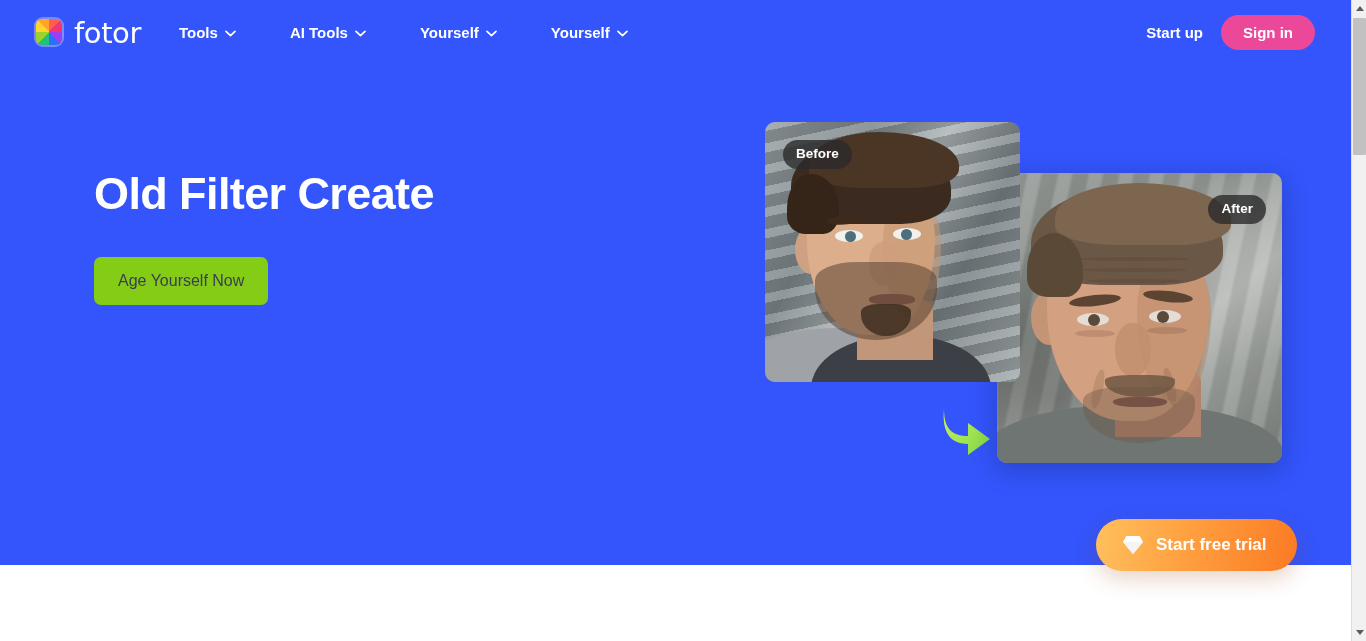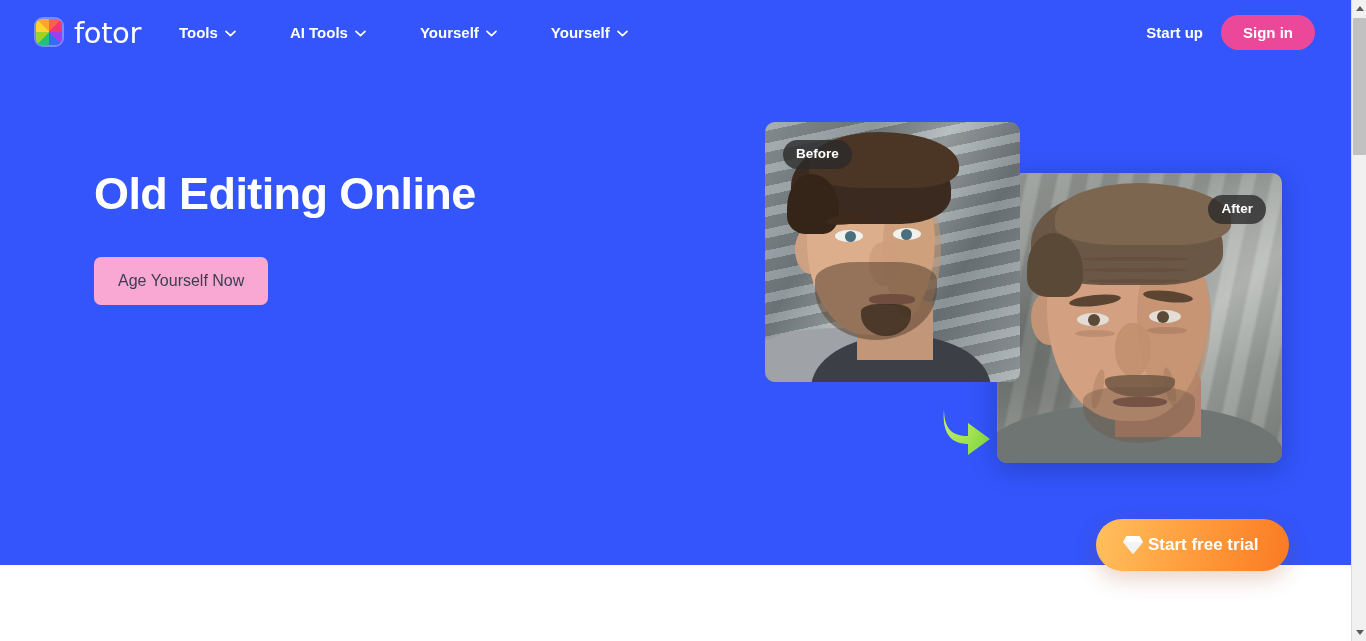--- a/index.html
+++ b/index.html
@@ -100,21 +100,21 @@
     color: #ffffff; font-size: 45px; font-weight: 700;
     letter-spacing: -0.6px; line-height: 1.15;
   }
   .hero-sub {
     color: #ffffff; font-size: 17.5px; line-height: 28.5px;
     font-weight: 400; margin-top: 27px; max-width: 560px;
   }
   .cta-btn {
     margin-top: 37px;
     display: inline-block;
-    background: #f9a8d4; color: #3a3f4f;
+    background: #84cc16; color: #3a3f4f;
     font-size: 16px; font-weight: 400;
     border: none; border-radius: 7px;
     padding: 15px 24px; cursor: pointer;
     font-family: "Liberation Sans", sans-serif;
   }
 
   
   .visual { position: absolute; left: 755px; top: 110px; width: 545px; height: 370px; }
 
   .ai-word {
@@ -177,21 +177,21 @@
     color: #ffffff; font-size: 13.5px; font-weight: 700;
     padding: 6px 13px; border-radius: 999px;
     line-height: 1.25; white-space: nowrap;
   }
   .badge-before { left: 18px; top: 18px; }
   .badge-after  { right: 16px; top: 22px; }
 
   
   .trial-btn {
     position: absolute; left: 1096px; top: 519px;
-    display: flex; align-items: center; gap: 4px;
+    display: flex; align-items: center; gap: 12px;
     padding: 16px 30px 16px 26px;
     border: none; border-radius: 999px;
     background: linear-gradient(100deg, #ffc05e 0%, #ffa040 45%, #fb7a23 100%);
     color: #ffffff; font-size: 17px; font-weight: 700;
     cursor: pointer; white-space: nowrap;
     box-shadow: 0 8px 22px rgba(150,60,0,.22);
     font-family: "Liberation Sans", sans-serif;
   }
   .gem { width: 22px; height: 20px; flex: none; }
 
@@ -276,21 +276,21 @@
     </div>
 
     <div class="nav-right">
       <div class="signup-link">Start up</div>
       <button class="signin-btn">Sign in</button>
     </div>
 
   </div>
 
   <div class="hero-copy">
-    <h1 class="hero-title">Old Editing Online</h1>
+    <h1 class="hero-title">Old Filter Create</h1>
     <button class="cta-btn">Age Yourself Now</button>
   </div>
 
   <div class="visual">
 
 
     <div class="ai-arrow">
       <svg viewBox="0 0 56 56">
         <defs>
           <linearGradient id="gArrow" x1="0" y1="0" x2="1" y2="1">

